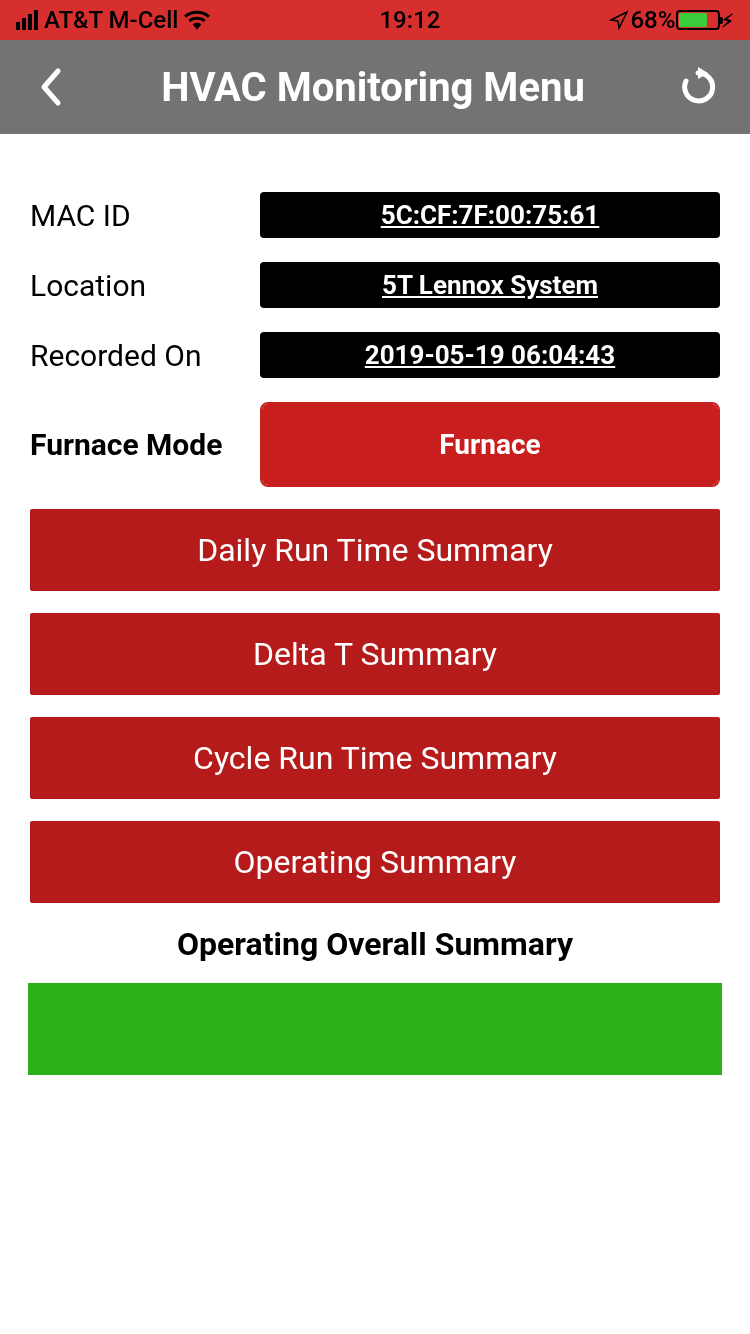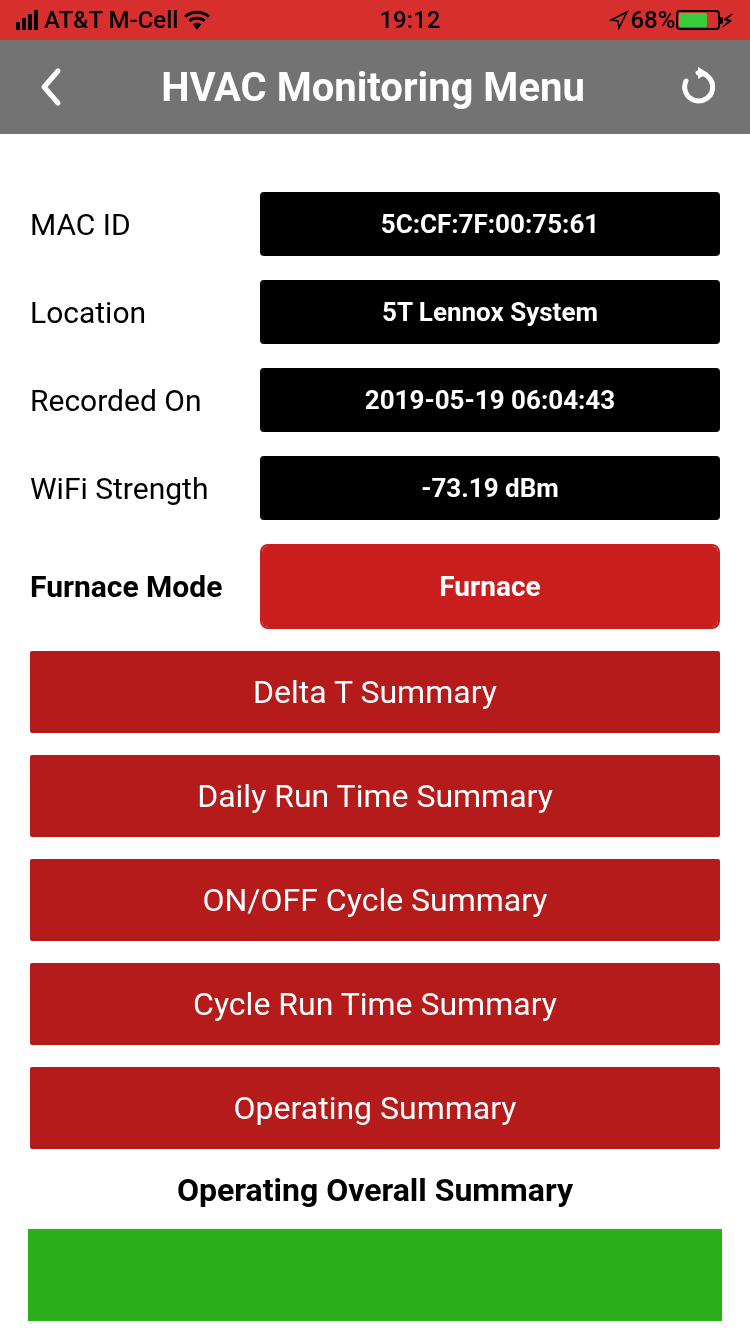--- a/index.html
+++ b/index.html
@@ -124,22 +124,23 @@
       font-weight: 400;
       color: #000;
     }
     .info-value {
       flex: 1;
       background: #000;
       color: #fff;
       font-size: 26px;
       font-weight: 700;
       text-align: center;
-      padding: 17px 10px;
+      padding: 8px 10px;
       border-radius: 4px;
+      text-decoration: underline;
     }
     .mode-row {
       display: flex;
       align-items: center;
       margin-bottom: 22px;
     }
     .mode-label {
       flex: 0 0 230px;
       font-size: 30px;
       font-weight: 700;
@@ -253,34 +254,29 @@
   <div class="info-row">
     <div class="info-label">Location</div>
     <div class="info-value">5T Lennox System</div>
   </div>
 
   <div class="info-row">
     <div class="info-label">Recorded On</div>
     <div class="info-value">2019-05-19 06:04:43</div>
   </div>
 
-  <div class="info-row">
-    <div class="info-label">WiFi Strength</div>
-    <div class="info-value">-73.19 dBm</div>
-  </div>
 
   <div class="mode-row">
     <div class="mode-label">Furnace Mode</div>
     <div class="mode-toggle">
       <div class="mode-option active">Furnace</div>
     </div>
   </div>
 
+  <div class="menu-button">Daily Run Time Summary</div>
   <div class="menu-button">Delta T Summary</div>
-  <div class="menu-button">Daily Run Time Summary</div>
-  <div class="menu-button">ON/OFF Cycle Summary</div>
   <div class="menu-button">Cycle Run Time Summary</div>
   <div class="menu-button">Operating Summary</div>
 
   <div class="overall-title">Operating Overall Summary</div>
   <div class="green-bar"></div>
 
 </div>
 
 </body></html>

